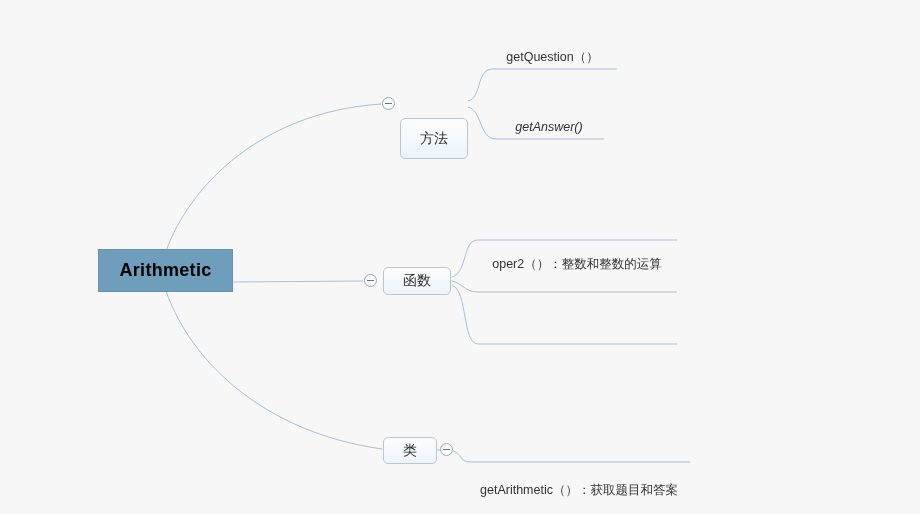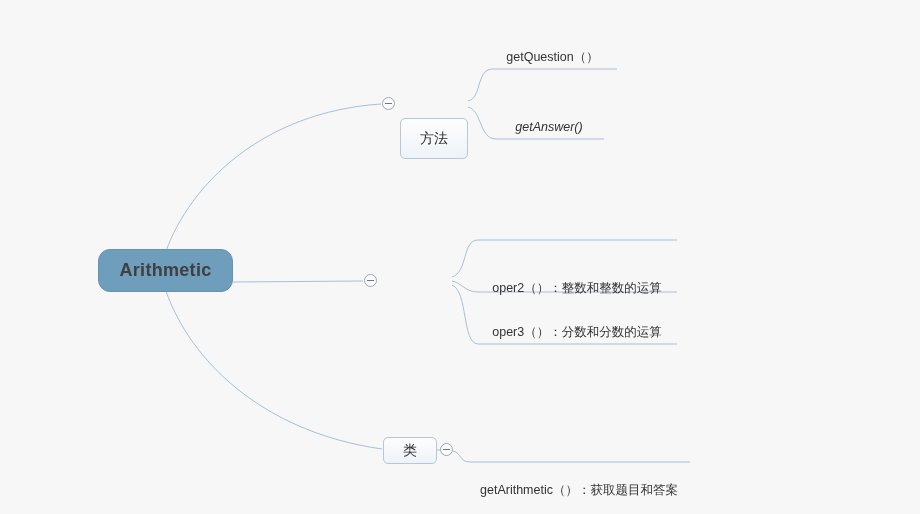--- a/index.html
+++ b/index.html
@@ -26,26 +26,26 @@
   }
   .root-topic {
     position: absolute;
     left: 98px;
     top: 249px;
     width: 135px;
     height: 43px;
     background: #6f9dbc;
     border: 1px solid #61ژ8fb0;
     border: 1px solid #6493b4;
-    border-radius: 12px;
+    border-radius: 0;
     box-sizing: border-box;
     display: flex;
     align-items: center;
     justify-content: center;
-    color: #404040;
+    color: #000000;
     font-size: 18px;
     font-weight: bold;
     letter-spacing: 0.3px;
     cursor: default;
   }
   .branch-topic {
     position: absolute;
     box-sizing: border-box;
     background: linear-gradient(#fdfdfe, #eef3f8);
     border: 1px solid #b6c7d8;
@@ -88,21 +88,21 @@
     line-height: 17px;
     text-align: center;
     color: #333333;
     font-size: 12.5px;
     white-space: nowrap;
     cursor: default;
   }
   .leaf-getquestion   { left: 488px; top: 49px;  width: 129px; }
   .leaf-getanswer     { left: 494px; top: 119px; width: 110px; font-style: italic; }
   .leaf-oper1         { left: 477px; top: 220px; width: 200px; }
-  .leaf-oper2         { left: 477px; top: 280px; width: 200px; }
+  .leaf-oper2         { left: 477px; top: 256px; width: 200px; }
   .leaf-oper3         { left: 477px; top: 324px; width: 200px; }
   .leaf-getarithmetic { left: 468px; top: 442px; width: 222px; margin-top: 40px; }
 </style>
 </head>
 <body>
 
 <div class="canvas">
 
   <svg class="links" width="920" height="514" viewBox="0 0 920 514">
     <g stroke="#a9bfd3" stroke-width="1" fill="none">
@@ -120,31 +120,31 @@
 
       <path d="M 437 450 L 440 450"></path>
       <path d="M 453 451 C 462 453 459 462 470 462 L 690 462"></path>
     </g>
   </svg>
 
   <div class="root-topic">Arithmetic</div>
 
   <div class="branch-topic topic-methods">方法</div>
 
+  <div class="branch-topic topic-functions">函数</div>
 
   <div class="branch-topic topic-class">类</div>
 
   <div class="collapse-btn cb-methods"></div>
   <div class="collapse-btn cb-functions"></div>
   <div class="collapse-btn cb-class"></div>
 
   <div class="leaf-topic leaf-getquestion">getQuestion（）</div>
 
   <div class="leaf-topic leaf-getanswer">getAnswer()</div>
 
 
   <div class="leaf-topic leaf-oper2">oper2（）：整数和整数的运算</div>
 
-  <div class="leaf-topic leaf-oper3">oper3（）：分数和分数的运算</div>
 
   <div class="leaf-topic leaf-getarithmetic">getArithmetic（）：获取题目和答案</div>
 
 </div>
 
 </body></html>

